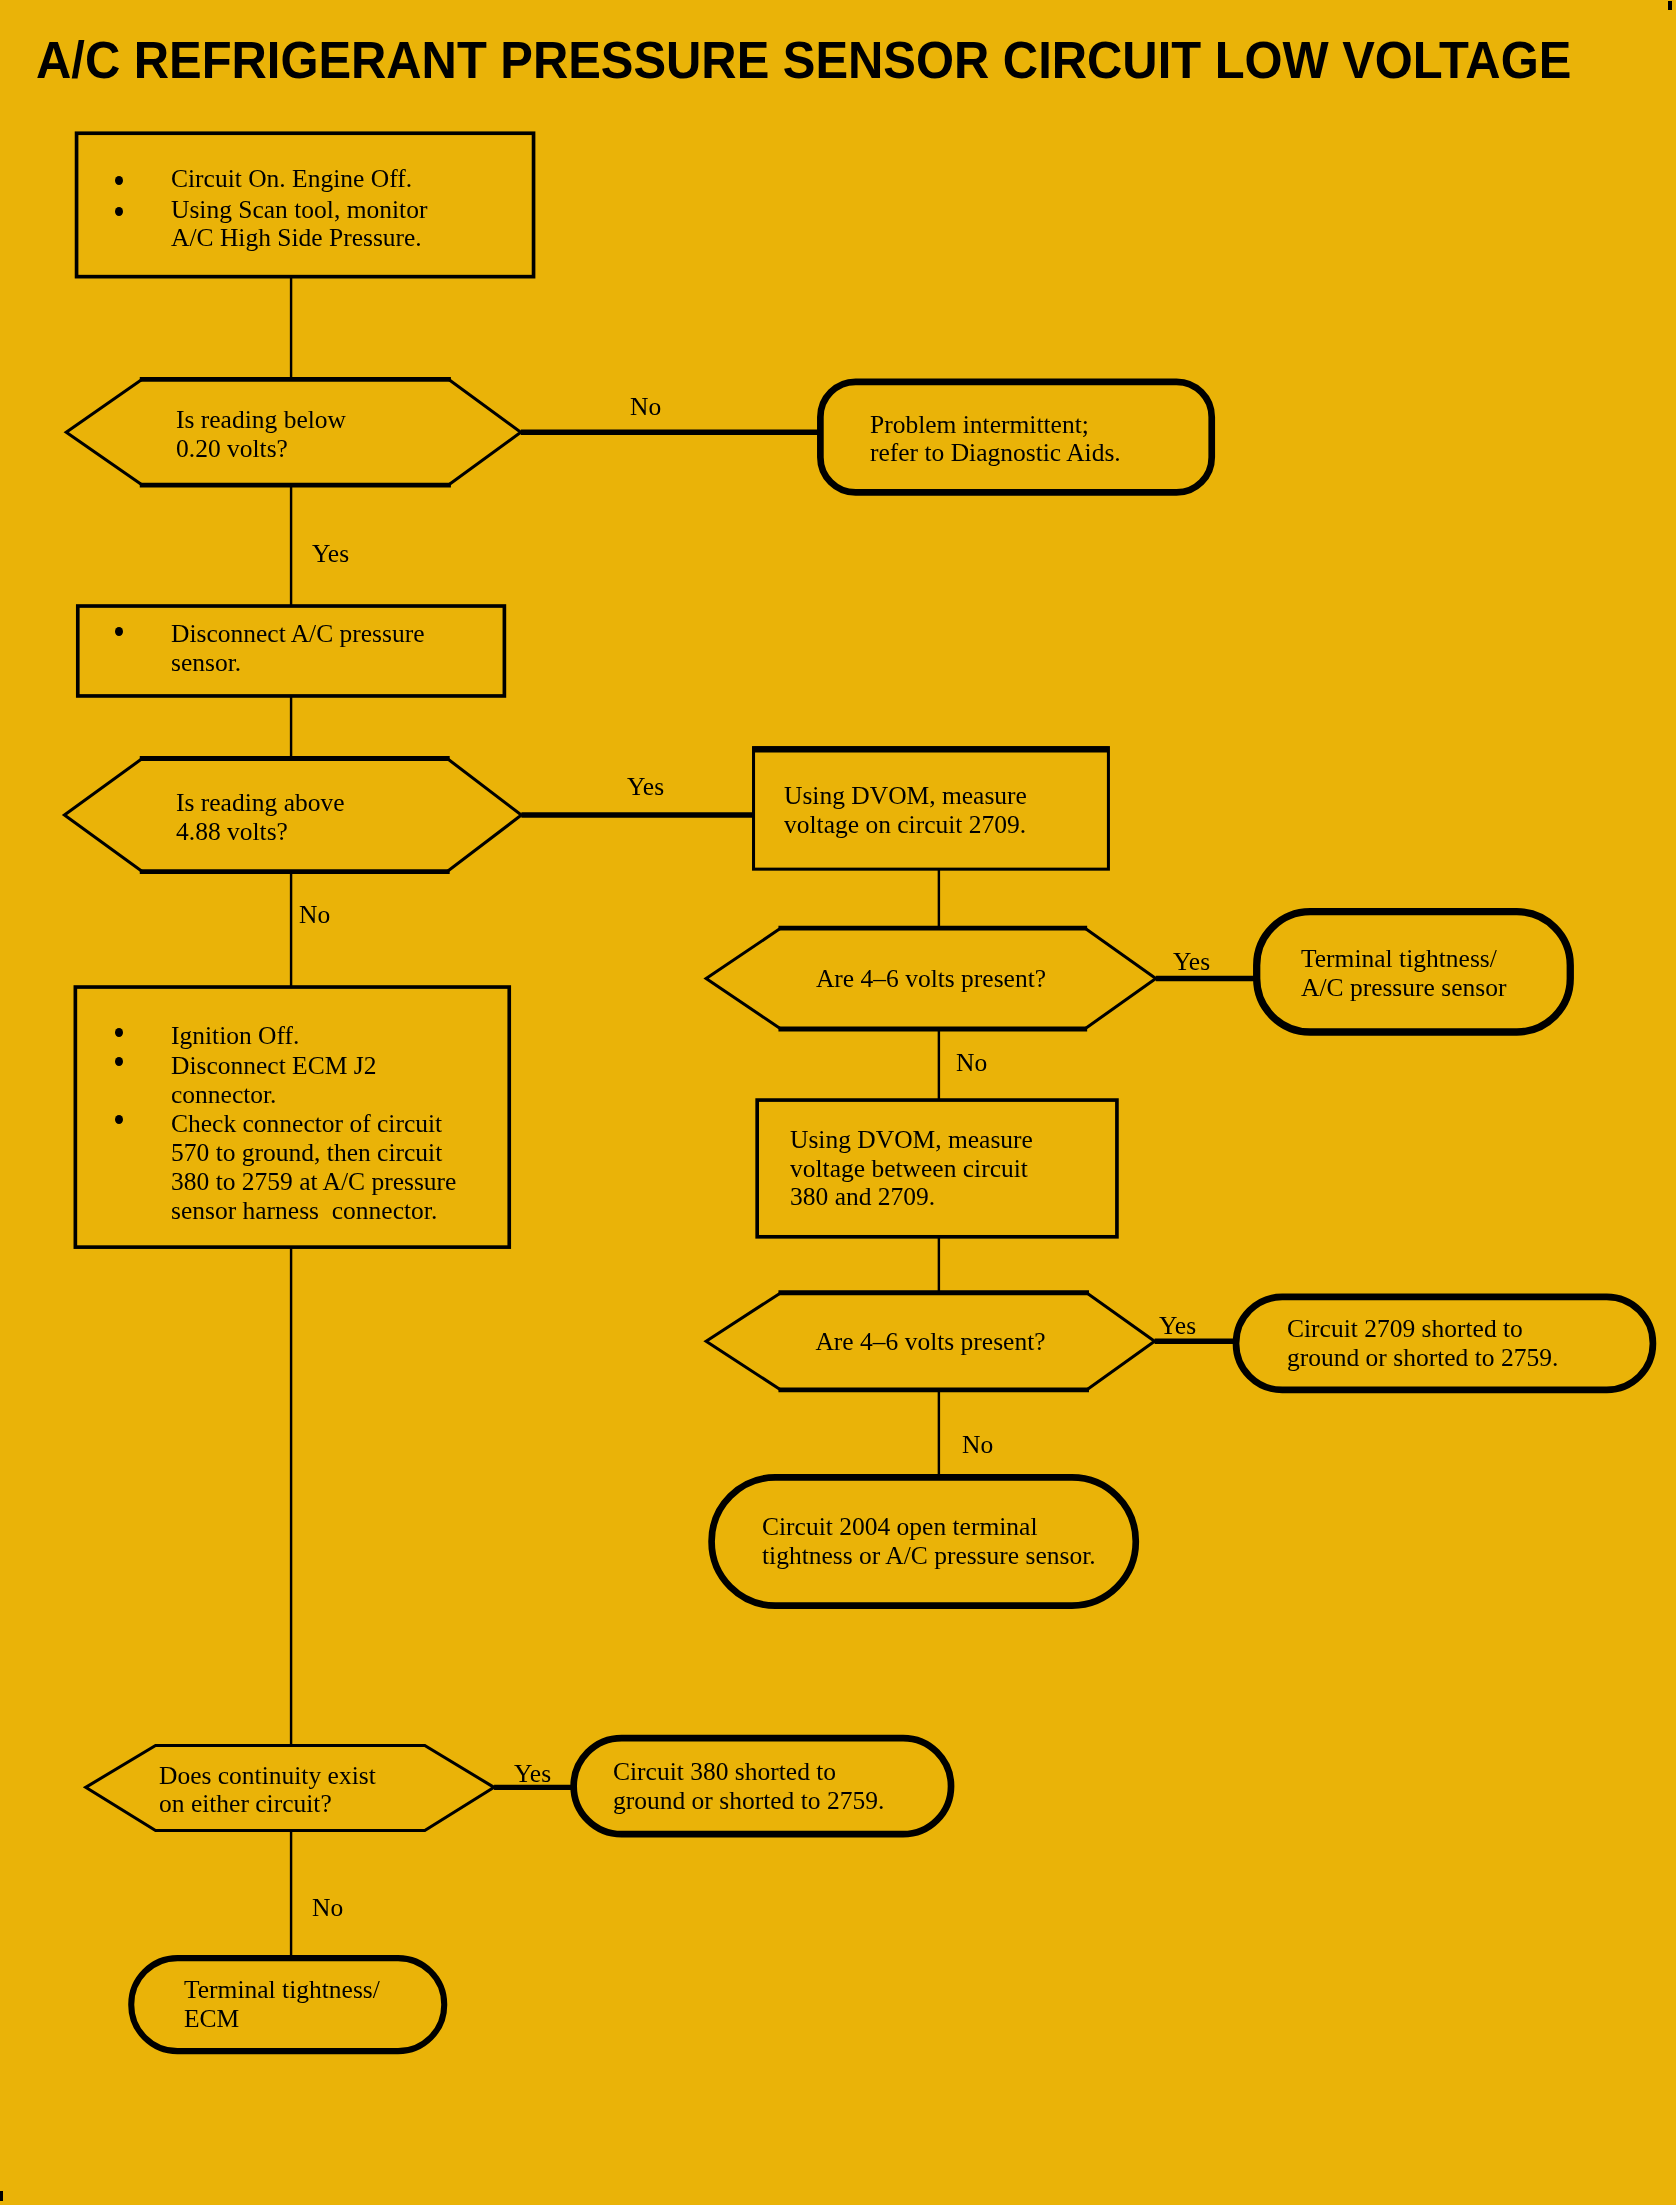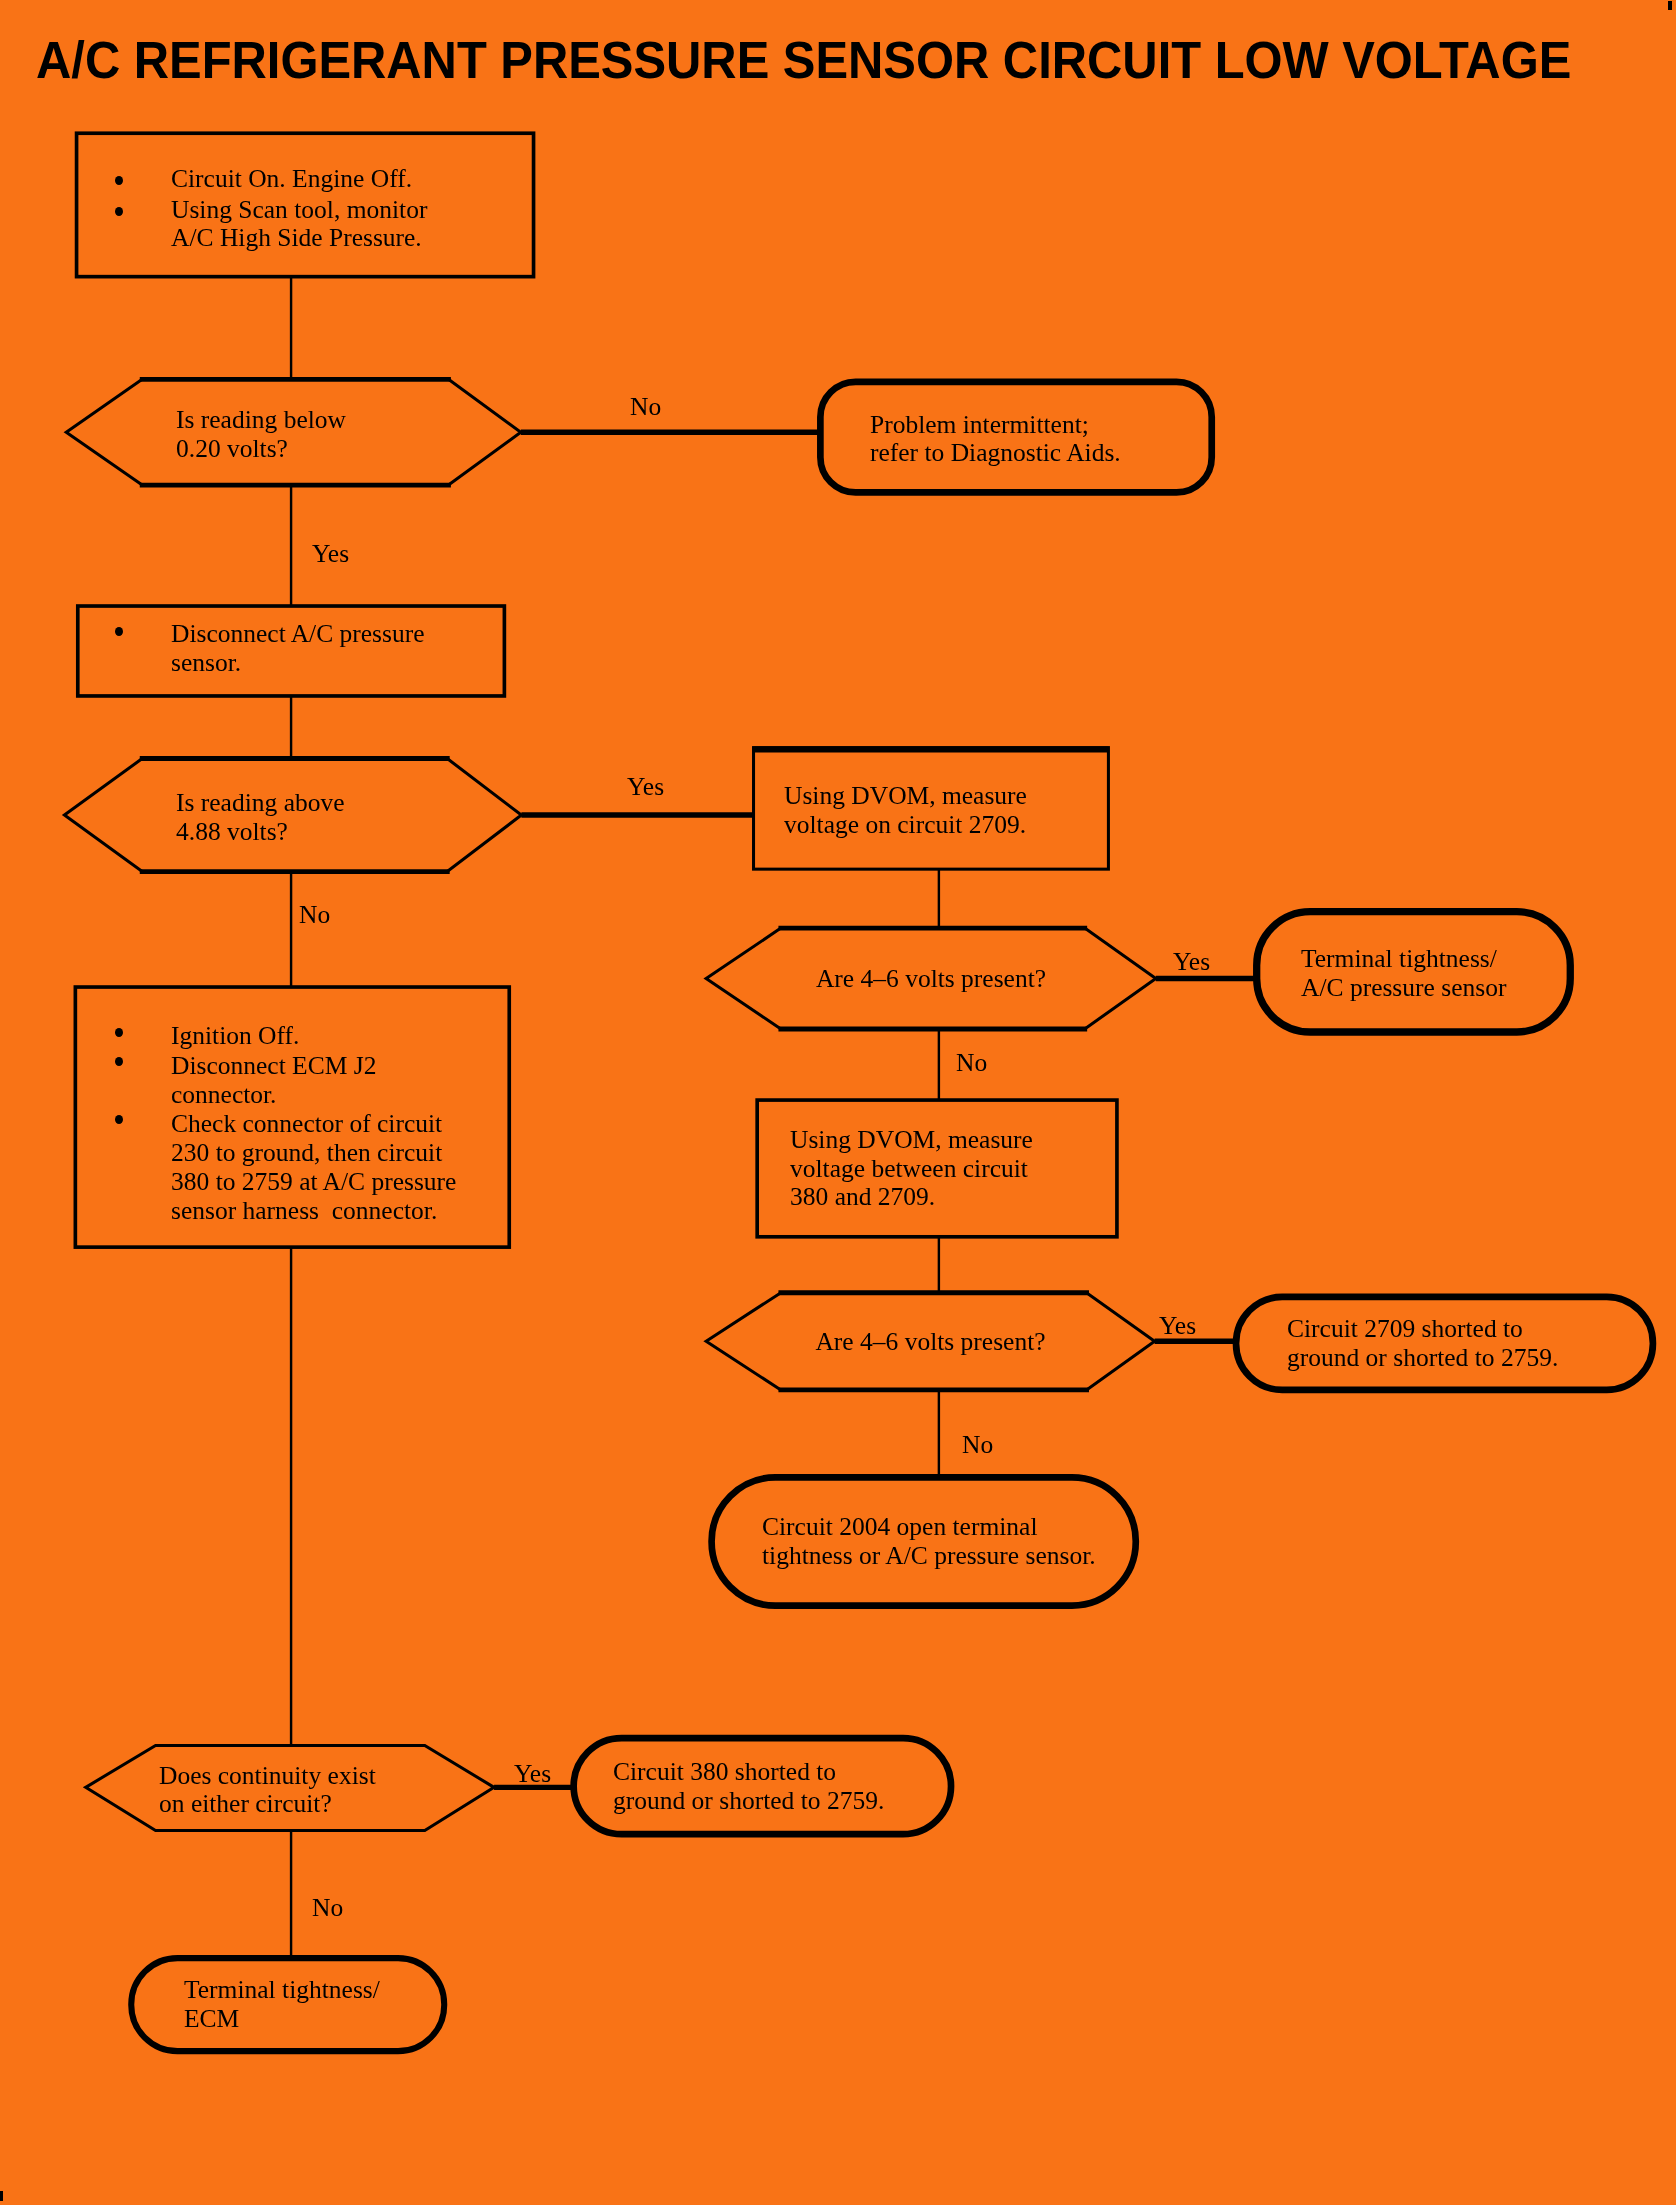--- a/index.html
+++ b/index.html
@@ -1,16 +1,16 @@
 <!DOCTYPE html>
 <html style="font-size:9.7px"><head>
 <meta charset="utf-8">
 <style>
   html,body{margin:0;padding:0;background:#ffffff;}
-  #canvas{position:relative;width:1676px;height:2205px;background:#f97316;overflow:hidden;
+  #canvas{position:relative;width:1676px;height:2205px;background:#eab308;overflow:hidden;
           font-family:"Liberation Serif", serif;color:#000;}
   #shapes{position:absolute;left:0;top:0;}
   .t{position:absolute;font:25.5px/28.6px "Liberation Serif", serif;color:#000;white-space:pre;}
   .lbl{position:absolute;font:25.5px/28.6px "Liberation Serif", serif;color:#000;white-space:pre;}
   .ctr{text-align:center;}
   .dot{position:absolute;width:8px;height:9px;border-radius:50%;background:#000;}
   .speck{position:absolute;background:#000;}
   #title{position:absolute;left:36px;top:32px;font:bold 52px/56px "Liberation Sans", sans-serif;
          letter-spacing:0px;transform:scaleX(0.94);transform-origin:left top;white-space:pre;}
 </style>
@@ -121,21 +121,21 @@
   <div class="t" style="left:762px;top:1513px">Circuit 2004 open terminal</div>
   <div class="t" style="left:762px;top:1542px">tightness or A/C pressure sensor.</div>
 
   <div class="dot" style="left:115px;top:1028px"></div>
   <div class="dot" style="left:115px;top:1057px"></div>
   <div class="dot" style="left:115px;top:1115px"></div>
   <div class="t" style="left:171px;top:1022px">Ignition Off.</div>
   <div class="t" style="left:171px;top:1052px">Disconnect ECM J2</div>
   <div class="t" style="left:171px;top:1081px">connector.</div>
   <div class="t" style="left:171px;top:1110px">Check connector of circuit</div>
-  <div class="t" style="left:171px;top:1139px">230 to ground, then circuit</div>
+  <div class="t" style="left:171px;top:1139px">570 to ground, then circuit</div>
   <div class="t" style="left:171px;top:1168px">380 to 2759 at A/C pressure</div>
   <div class="t" style="left:171px;top:1197px">sensor harness  connector.</div>
 
   <div class="t" style="left:159px;top:1762px">Does continuity exist</div>
   <div class="t" style="left:159px;top:1790px">on either circuit?</div>
   <div class="lbl" style="left:514px;top:1760px">Yes</div>
   <div class="lbl" style="left:312px;top:1894px">No</div>
 
   <div class="t" style="left:613px;top:1758px">Circuit 380 shorted to</div>
   <div class="t" style="left:613px;top:1787px">ground or shorted to 2759.</div>

